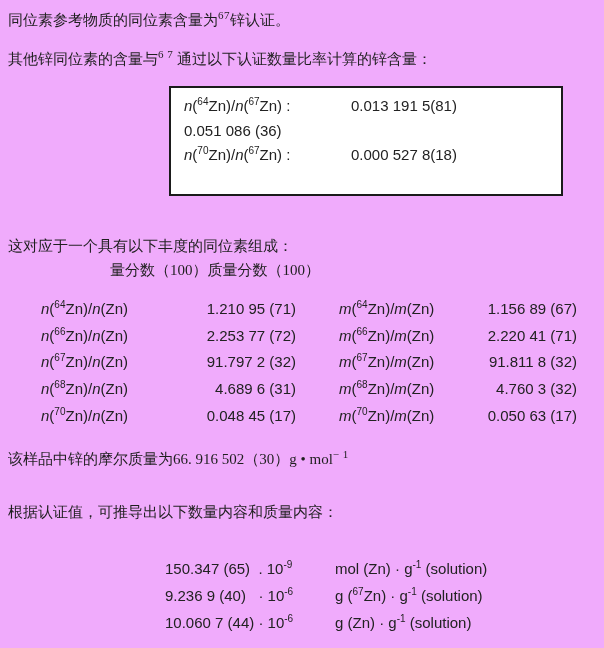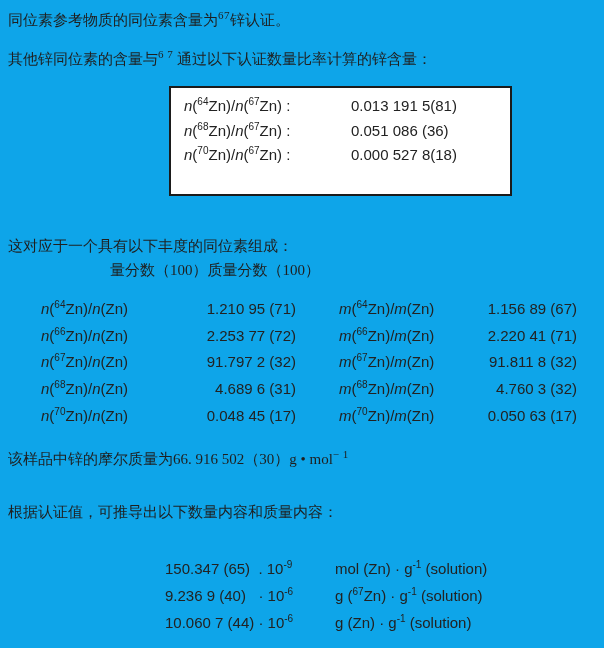--- a/index.html
+++ b/index.html
@@ -1,34 +1,34 @@
 <!DOCTYPE html>
 <html><head>
 <meta charset="utf-8">
 <style>
   html,body { margin:0; padding:0; background:#ffffff; }
   .page {
-    position:relative; width:604px; height:648px; background:#0ea5e9;
+    position:relative; width:604px; height:648px; background:#f0abfc;
     overflow:hidden; color:#1f1f1f;
   }
   .zh {
     position:absolute; margin:0; white-space:pre;
     font-family:"Liberation Serif","DejaVu Serif",serif;
     font-size:15px; line-height:20px; color:#1f1f1f;
   }
   .zh sup { font-size:11px; line-height:0; vertical-align:super; letter-spacing:0.5px; }
   .sci {
     font-family:"Liberation Sans","DejaVu Sans",sans-serif;
     font-size:15px; color:#222; white-space:pre;
   }
   .sci i { font-style:italic; }
   .sci sup { font-size:10px; line-height:0; vertical-align:super; }
 
   .ratio-box {
-    position:absolute; left:169px; top:86px; width:343px; height:110px;
+    position:absolute; left:169px; top:86px; width:394px; height:110px;
     border:2px solid #1b1b1b; box-sizing:border-box;
     padding:6px 0 0 13px; background:#ffffff;
   }
   .rrow { display:flex; height:24.5px; line-height:24.5px; }
   .rlabel { width:167px; }
 
   .comp-table { position:absolute; left:0; top:296px; width:604px; }
   .crow { display:flex; height:26.7px; line-height:26.7px; padding-left:41px; }
   .c-nlabel { width:110px; }
   .c-nvalue { width:145px; text-align:right; }
@@ -54,21 +54,20 @@
   <p class="zh para1">同位素参考物质的同位素含量为<sup>67</sup>锌认证。</p>
 
   <p class="zh para2">其他锌同位素的含量与<sup>6 7</sup> 通过以下认证数量比率计算的锌含量：</p>
 
   <div class="ratio-box">
     <div class="rrow">
       <span class="rlabel sci"><i>n</i>(<sup>64</sup>Zn)/<i>n</i>(<sup>67</sup>Zn) :</span>
       <span class="sci">0.013 191 5(81)</span>
     </div>
     <div class="rrow">
-      <span class="rlabel sci"><i>n</i>(<sup>68</sup>Zn)/<i>n</i>(<sup>67</sup>Zn) :</span>
       <span class="sci">0.051 086 (36)</span>
     </div>
     <div class="rrow">
       <span class="rlabel sci"><i>n</i>(<sup>70</sup>Zn)/<i>n</i>(<sup>67</sup>Zn) :</span>
       <span class="sci">0.000 527 8(18)</span>
     </div>
   </div>
 
   <p class="zh para3">这对应于一个具有以下丰度的同位素组成：</p>
 

